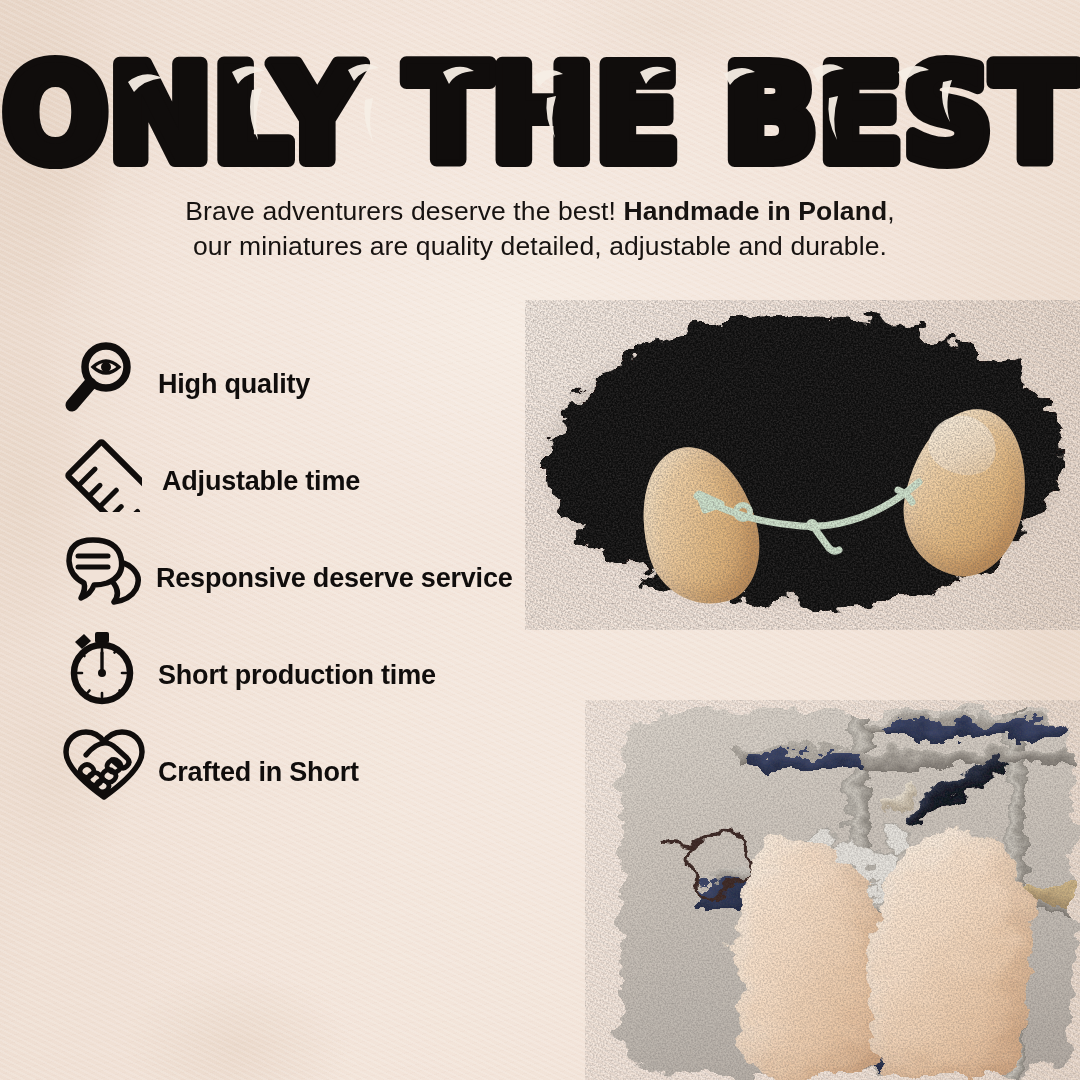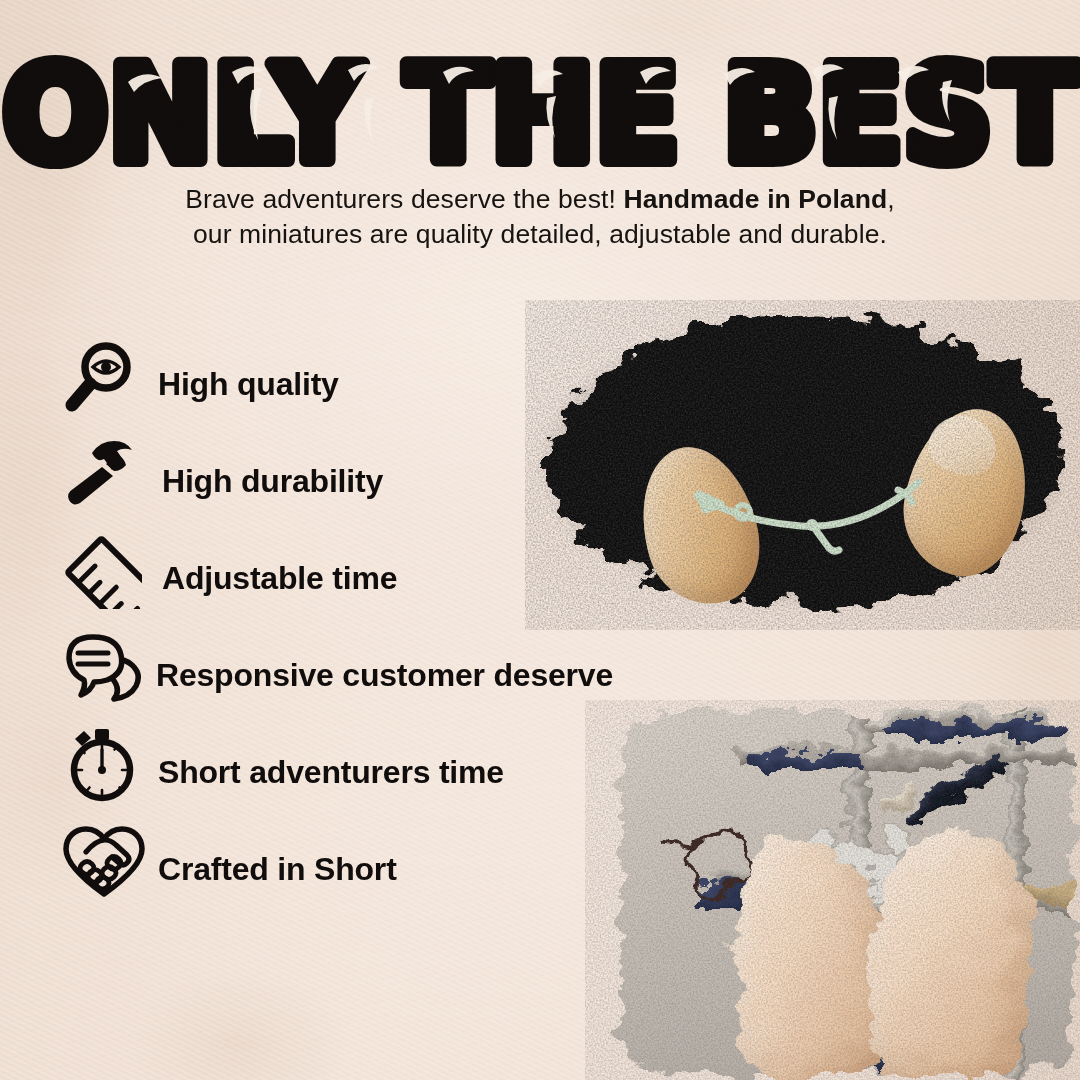--- a/index.html
+++ b/index.html
@@ -59,21 +59,21 @@
     left: 0;
     top: 36px;
     width: 1080px;
     text-align: center;
   }
 
   
   .sub {
     position: absolute;
     left: 0;
-    top: 182px;
+    top: 194px;
     width: 1080px;
     text-align: center;
     font-size: 26.5px;
     line-height: 1.33;
     color: #171311;
     letter-spacing: .1px;
   }
   .sub b { font-weight: 700; }
 
   
@@ -92,21 +92,21 @@
   .feature-icon {
     width: 86px;
     min-width: 86px;
     height: 78px;
     display: flex;
     align-items: center;
     justify-content: flex-start;
   }
   .feature-icon svg { display: block; }
   .feature-label {
-    font-size: 32px;
+    font-size: 27px;
     font-weight: 700;
     color: #100d0c;
     letter-spacing: -.2px;
     white-space: nowrap;
     margin-top: 16px;
   }
   
   .feature-row[data-row="0"] .feature-label { padding-left: 10px; }
   .feature-row[data-row="1"] .feature-label { padding-left: 14px; }
   .feature-row[data-row="2"] .feature-label { padding-left: 14px; }
@@ -324,30 +324,20 @@
         <svg width="80" height="72" viewBox="0 0 80 72">
           <circle cx="44" cy="26" r="21" fill="none" stroke="#100d0c" stroke-width="7.5"></circle>
           <path d="M28 43 L10 64" stroke="#100d0c" stroke-width="13" stroke-linecap="round"></path>
           <path d="M31 26 q13 -12 26 0 q-13 12 -26 0 z" fill="none" stroke="#100d0c" stroke-width="3.4"></path>
           <circle cx="44" cy="26" r="5" fill="#100d0c"></circle>
         </svg>
       </span>
       <span class="feature-label">High quality</span>
     </div>
 
-    <div class="feature-row" data-row="1">
-      <span class="feature-icon">
-        <svg width="80" height="74" viewBox="0 0 80 74">
-          <path d="M30 16 q8 -12 22 -12 q12 0 18 9 q-9 -3 -15 1 l7 10 l-12 9 l-8 -11 q-7 4 -12 -6 z" fill="#100d0c"></path>
-          <path d="M44 27 l12 -9 q6 3 8 10 q-5 6 -12 6 z" fill="#100d0c"></path>
-          <path d="M40 30 l11 9 l-33 27 q-7 4 -11 -3 q-3 -7 4 -11 z" fill="#100d0c"></path>
-        </svg>
-      </span>
-      <span class="feature-label">High durability</span>
-    </div>
 
     <div class="feature-row" data-row="2">
       <span class="feature-icon">
         <svg width="80" height="76" viewBox="0 0 80 76">
           <g transform="rotate(-45 38 38)">
             <rect x="14" y="16" width="48" height="108" rx="2" fill="none" stroke="#100d0c" stroke-width="6"></rect>
             <g stroke="#100d0c" stroke-width="5" stroke-linecap="round">
               <path d="M14 31 H38"></path>
               <path d="M14 46 H30"></path>
               <path d="M14 61 H38"></path>
@@ -363,21 +353,21 @@
 
     <div class="feature-row" data-row="3">
       <span class="feature-icon">
         <svg width="82" height="74" viewBox="0 0 82 74">
           <path d="M49 46 q11 12 3 22 q16 -2 22 -13 q6 -12 -4 -21 q-8 -7 -20 -6 q8 8 -1 18 z" fill="none" stroke="#100d0c" stroke-width="5.5" stroke-linejoin="round"></path>
           <path d="M31 6 q24 0 28 18 q4 18 -14 25 q-6 2 -13 2 q-3 9 -13 13 q5 -9 3 -15 q-14 -7 -15 -22 q0 -21 24 -21 z" fill="#f1e2d7" stroke="#100d0c" stroke-width="5.5" stroke-linejoin="round"></path>
           <path d="M16 22 H46" stroke="#100d0c" stroke-width="5" stroke-linecap="round"></path>
           <path d="M16 33 H46" stroke="#100d0c" stroke-width="5" stroke-linecap="round"></path>
         </svg>
       </span>
-      <span class="feature-label">Responsive customer deserve</span>
+      <span class="feature-label">Responsive deserve service</span>
     </div>
 
     <div class="feature-row" data-row="4">
       <span class="feature-icon">
         <svg width="80" height="76" viewBox="0 0 80 76">
           <rect x="33" y="2" width="14" height="11" rx="2" fill="#100d0c"></rect>
           <path d="M13 12 l9 -8 l7 7 l-9 8 z" fill="#100d0c"></path>
           <circle cx="40" cy="43" r="28" fill="none" stroke="#100d0c" stroke-width="6.5"></circle>
           <g stroke="#100d0c" stroke-width="2.6" stroke-linecap="round">
             <path d="M40 19 v4"></path>
@@ -386,21 +376,21 @@
               <path d="M60 43 h4"></path>
             <path d="M52.5 22.5 l2.5 -3"></path>
               <path d="M25 63.5 l2.5 -3"></path>
             <path d="M57.5 60.5 l3 2.5"></path>
               <path d="M19.5 23.5 l3 2.5"></path>
           </g>
           <path d="M40 43 V23" stroke="#100d0c" stroke-width="3.4" stroke-linecap="round"></path>
           <circle cx="40" cy="43" r="4" fill="#100d0c"></circle>
         </svg>
       </span>
-      <span class="feature-label">Short adventurers time</span>
+      <span class="feature-label">Short production time</span>
     </div>
 
     <div class="feature-row" data-row="5">
       <span class="feature-icon">
         <svg width="84" height="76" viewBox="0 0 84 76">
           <path d="M42 70 C14 50 4 36 4 25 C4 13 13 5 24 5 C32 5 38 9 42 15 C46 9 52 5 60 5 C71 5 80 13 80 25 C80 36 70 50 42 70 Z" fill="none" stroke="#100d0c" stroke-width="5.5" stroke-linejoin="round"></path>
           <path d="M24 28 q10 -12 19 -12 q6 0 11 5 l11 10 q4 4 0 8 q-4 4 -8 0 l-7 -6" fill="none" stroke="#100d0c" stroke-width="5.2" stroke-linejoin="round" stroke-linecap="round"></path>
           <g stroke="#100d0c" stroke-width="4.6" stroke-linejoin="round" stroke-linecap="round" fill="none">
             <path d="M20 40 q5 -5 10 0 q4 4 0 8 q-5 5 -10 0 q-4 -4 0 -8 z"></path>
             <path d="M28 48 q5 -5 10 0 q4 4 0 8 q-5 5 -10 0 q-4 -4 0 -8 z"></path>

